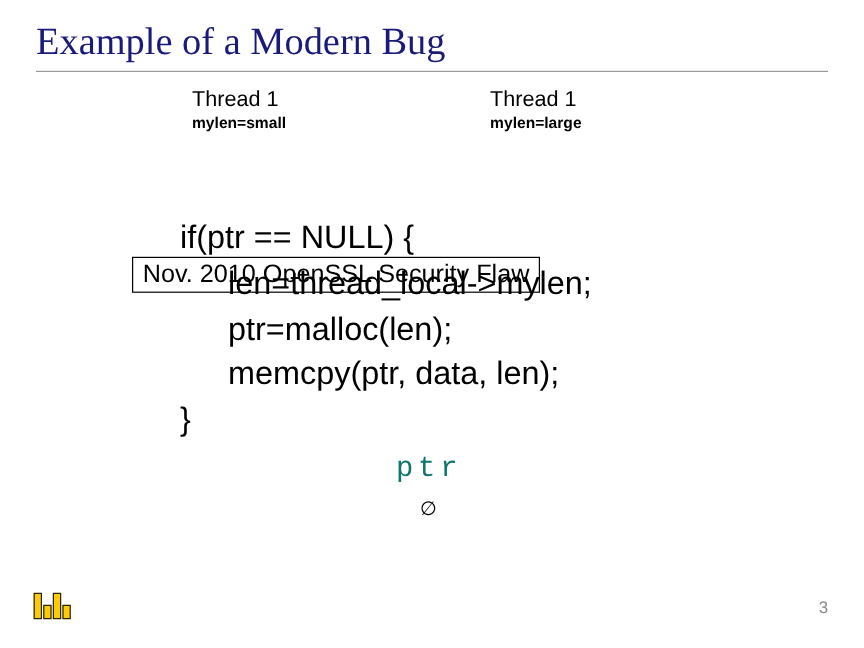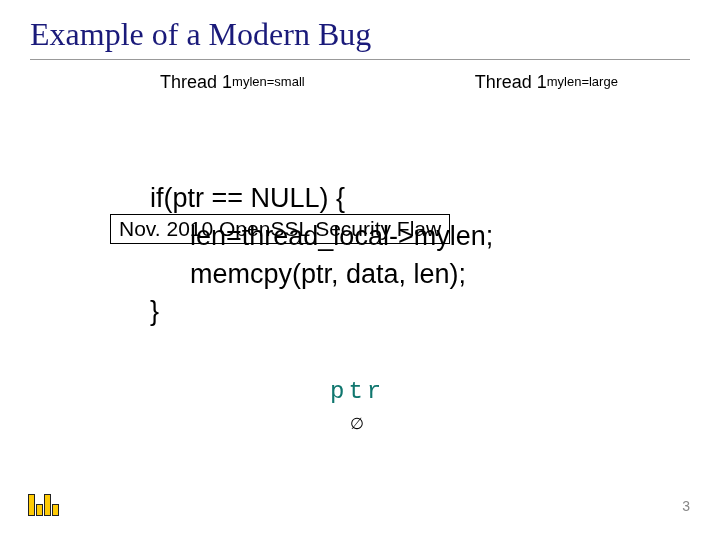--- a/index.html
+++ b/index.html
@@ -27,32 +27,33 @@
     margin-bottom: 12px;
   }
   .threads-row {
     display: flex;
     gap: 170px;
     margin-left: 130px;
     margin-top: 10px;
   }
   .thread-col {
     display: flex;
-    text-align: right;
+    flex-direction: column;
   }
   .thread-label {
     font-family: Arial, sans-serif;
     font-size: 18px;
     color: #000;
   }
   .thread-sub {
     font-family: Arial, sans-serif;
     font-size: 13px;
     color: #000;
     margin-top: 2px;
+    font-weight: bold;
   }
   .code-area {
     position: absolute;
     top: 180px;
     left: 150px;
     font-family: Arial, sans-serif;
     font-size: 27px;
     color: #000000;
     line-height: 1.4;
   }
@@ -120,20 +121,21 @@
     </div>
     <div class="thread-col">
       <div class="thread-label">Thread 1</div>
       <div class="thread-sub">mylen=large</div>
     </div>
   </div>
 
   <div class="code-area">
     <div class="code-line">if(ptr == NULL) {</div>
     <div class="code-line indent">len=thread_local-&gt;mylen;</div>
+    <div class="code-line indent">ptr=malloc(len);</div>
     <div class="code-line indent">memcpy(ptr, data, len);</div>
     <div class="code-line">}</div>
   </div>
 
   <div class="overlay-box">Nov. 2010 OpenSSL Security Flaw</div>
 
   <div class="ptr-label">ptr</div>
   <div class="empty-set">∅</div>
 
   <div class="logo">

